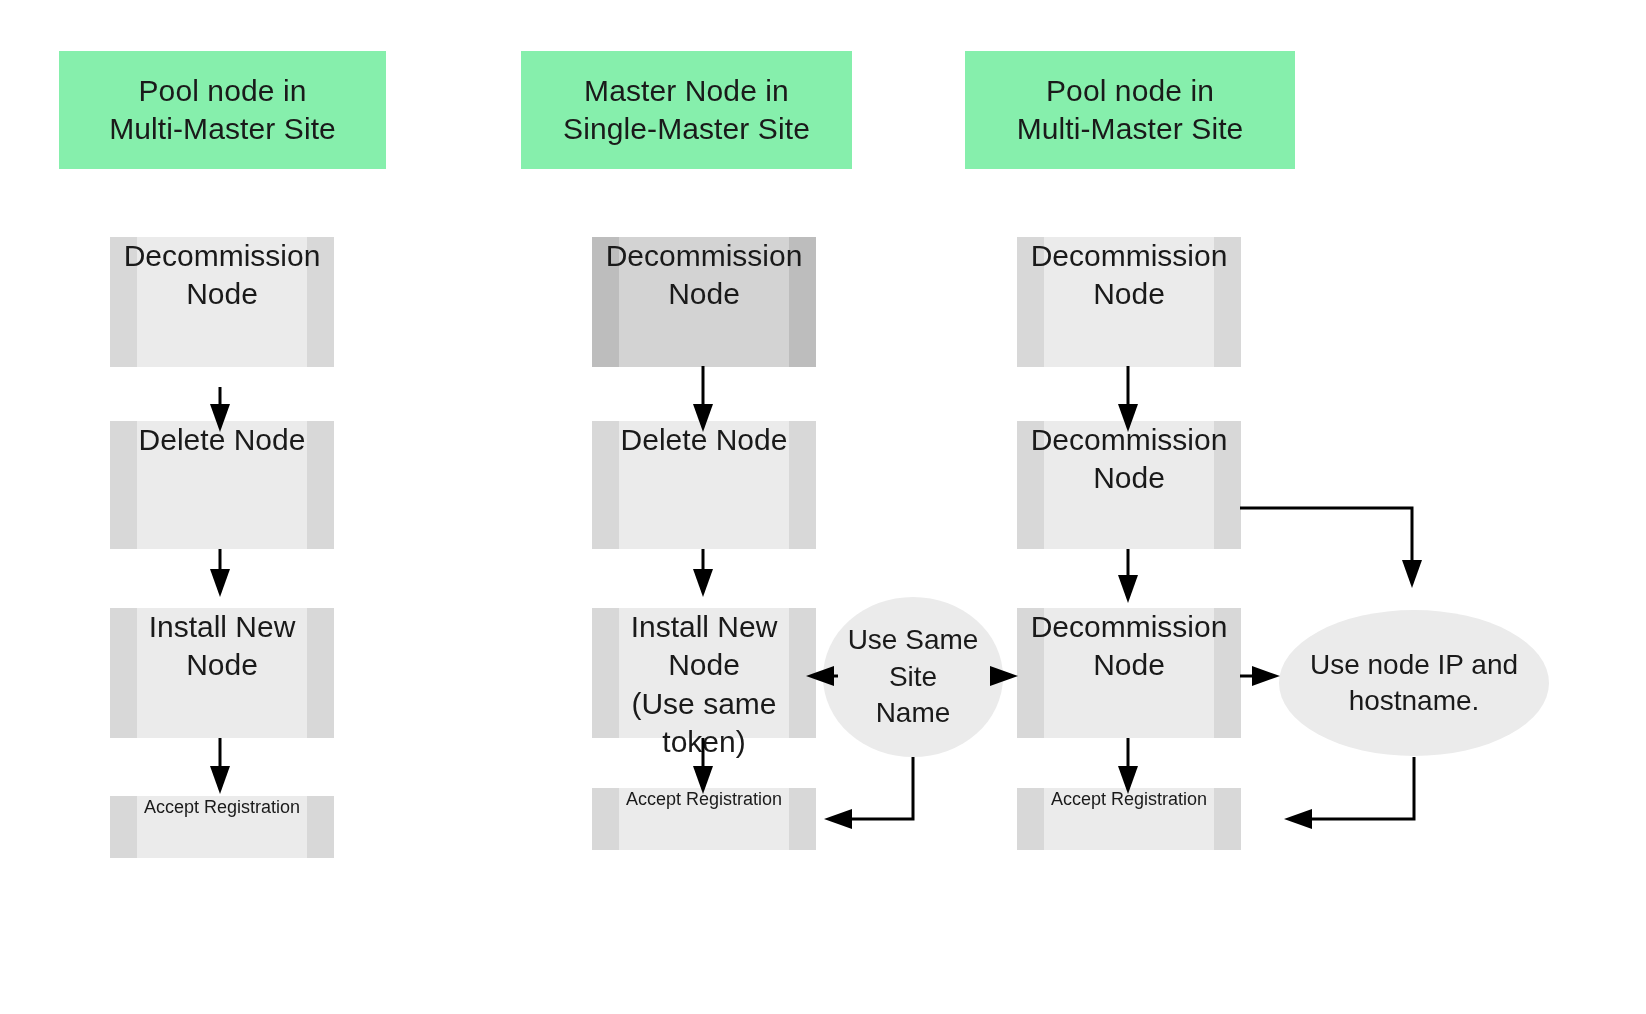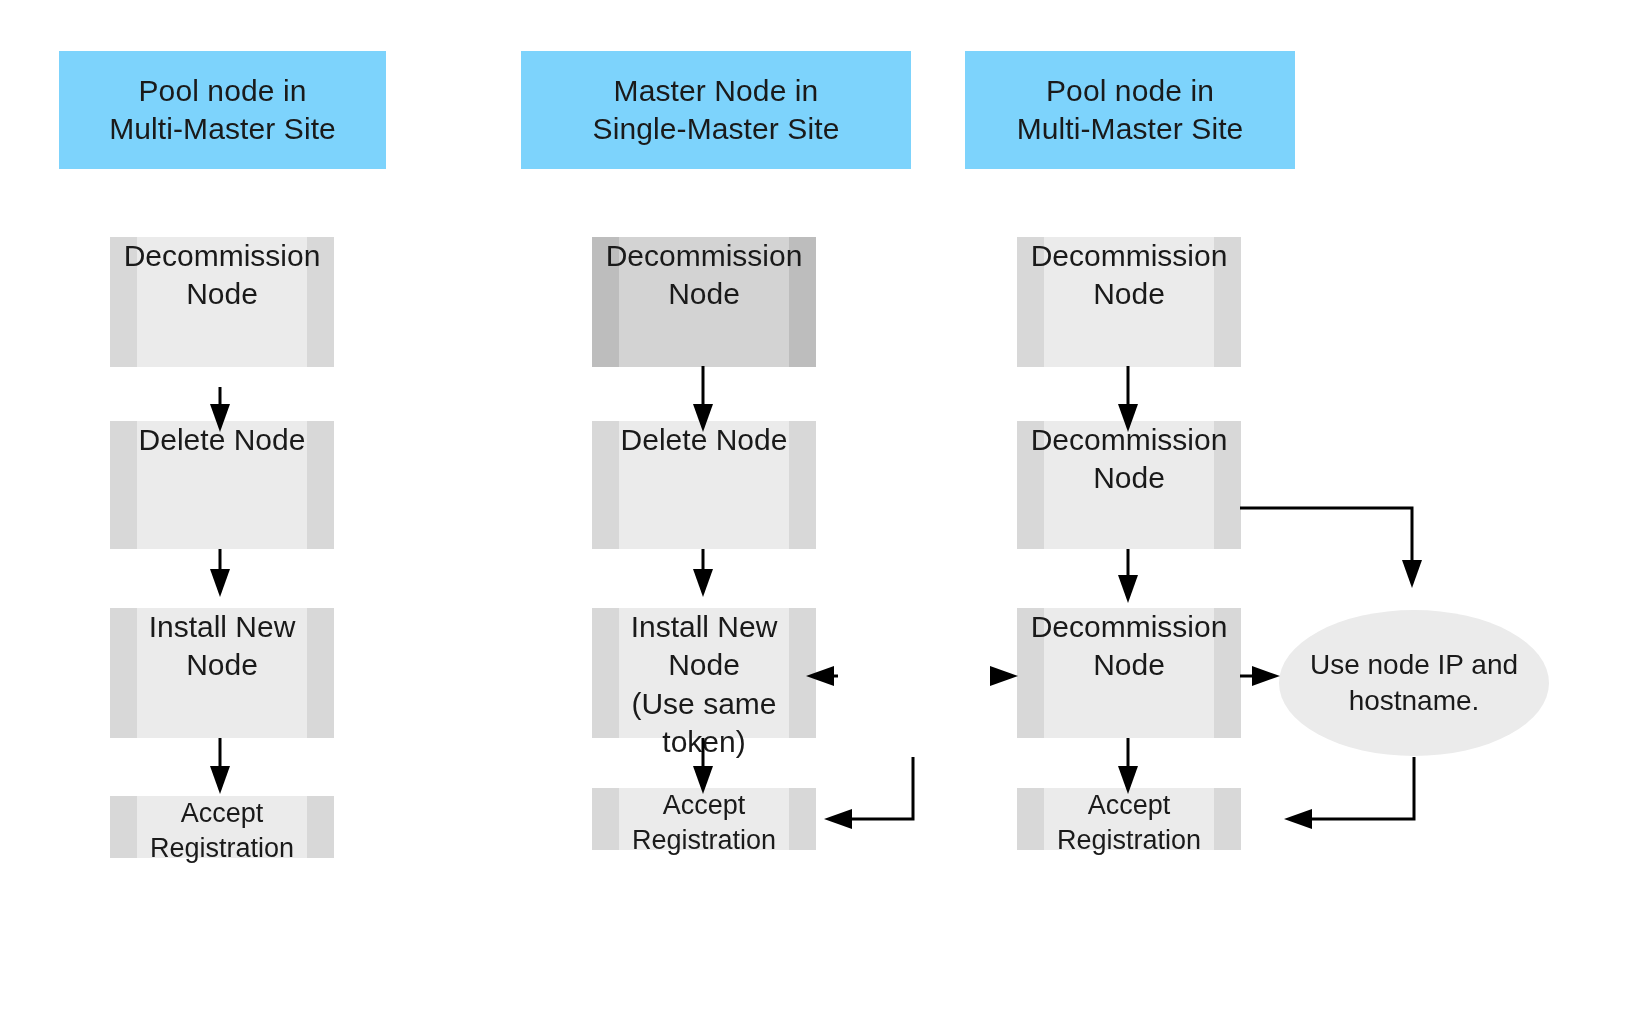--- a/index.html
+++ b/index.html
@@ -14,21 +14,21 @@
   #canvas {
     position: relative;
     width: 1646px;
     height: 1014px;
     background: #ffffff;
     overflow: hidden;
   }
   
   .header-band {
     position: absolute;
-    background: #7dd3fc;
+    background: #86efac;
     display: flex;
     align-items: center;
     justify-content: center;
     text-align: center;
     font-size: 30px;
     line-height: 1.28;
     color: #1a1a1a;
     white-space: pre-line;
     letter-spacing: 0.1px;
   }
@@ -59,21 +59,21 @@
     padding: 0 2px;
   }
   
   .shade-light            { background: #ebebeb; }
   .shade-light .band-l,
   .shade-light .band-r    { background: #d8d8d8; }
   .shade-dark             { background: #d3d3d3; }
   .shade-dark .band-l,
   .shade-dark .band-r     { background: #bdbdbd; }
 
-  .proc.small .proc-label { font-size: 27px; }
+  .proc.small .proc-label { font-size: 18px; }
 
   
   .ellipse {
     position: absolute;
     background: #ebebeb;
     border-radius: 50%;
     display: flex;
     align-items: center;
     justify-content: center;
     text-align: center;
@@ -187,21 +187,21 @@
       <path d="M 1414 757 L 1414 819 L 1308 819"></path>
       <polygon points="1284,819 1312,809 1312,829"></polygon>
     </g>
   </svg>
 
   <div class="header-band" style="left:59px; top:51px; width:327px; height:118px;">
     <span>Pool node in
 Multi-Master Site</span>
   </div>
 
-  <div class="header-band" style="left:521px; top:51px; width:390px; height:118px;">
+  <div class="header-band" style="left:521px; top:51px; width:331px; height:118px;">
     <span>Master Node in
 Single-Master Site</span>
   </div>
 
   <div class="header-band" style="left:965px; top:51px; width:330px; height:118px;">
     <span>Pool node in
 Multi-Master Site</span>
   </div>
 
   <div class="proc shade-light" style="left:110px; top:237px; width:224px; height:130px;">
@@ -275,19 +275,23 @@
     <span class="proc-label">Decommission
 Node</span>
   </div>
 
   <div class="proc shade-light small" style="left:1017px; top:788px; width:224px; height:62px;">
     <span class="band-l"></span>
     <span class="band-r"></span>
     <span class="proc-label">Accept Registration</span>
   </div>
 
+  <div class="ellipse" style="left:823px; top:597px; width:180px; height:160px;">
+    <span class="ellipse-label">Use Same Site
+Name</span>
+  </div>
 
   <div class="ellipse" style="left:1279px; top:610px; width:270px; height:146px;">
     <span class="ellipse-label">Use node IP and
 hostname.</span>
   </div>
 
 </div>
 
 </body></html>

